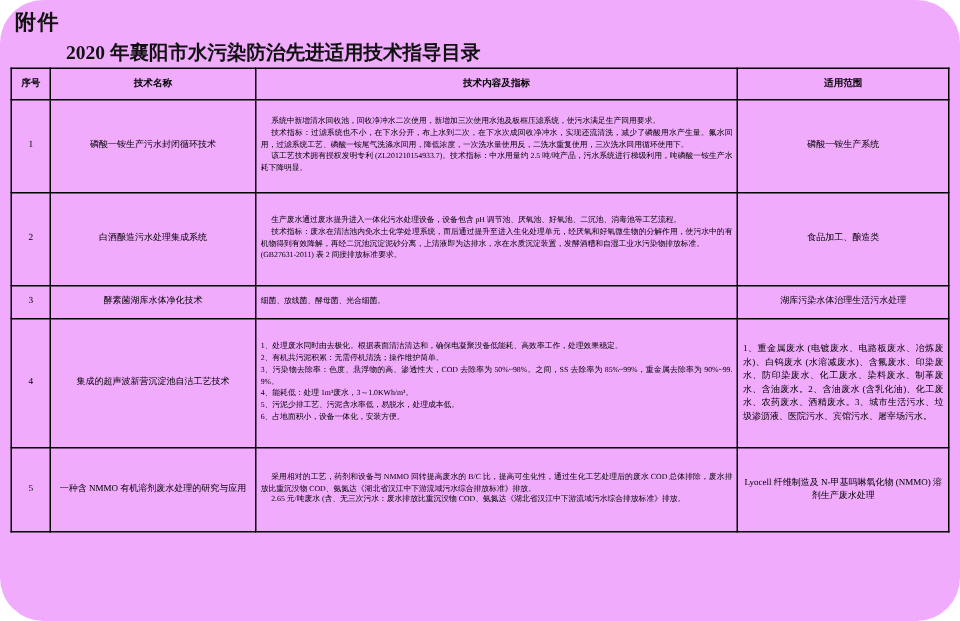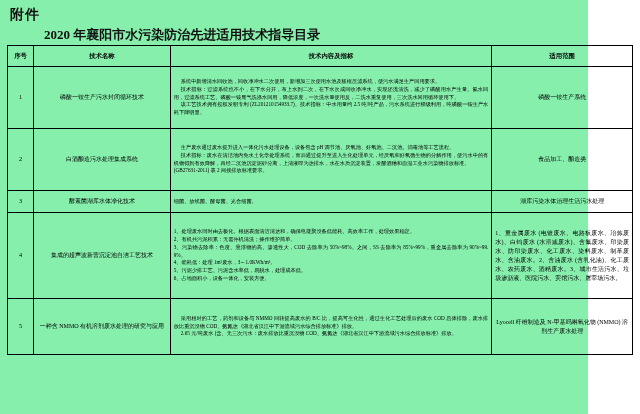--- a/index.html
+++ b/index.html
@@ -9,24 +9,25 @@
   }
   body {
     width: 640px;
     height: 414px;
     font-family: "Liberation Sans", sans-serif;
     color: #000000;
     overflow: hidden;
   }
   .page {
     position: relative;
-    width: 588px;
+    width: 640px;
     height: 414px;
-    background: #86efac;
+    background: #f0abfc;
     box-sizing: border-box;
+    border-radius: 29px;
   }
   .attach-label {
     position: absolute;
     left: 10px;
     top: 6px;
     font-family: "Liberation Serif", serif;
     font-weight: bold;
     font-size: 14px;
     letter-spacing: 1px;
     color: #111;

